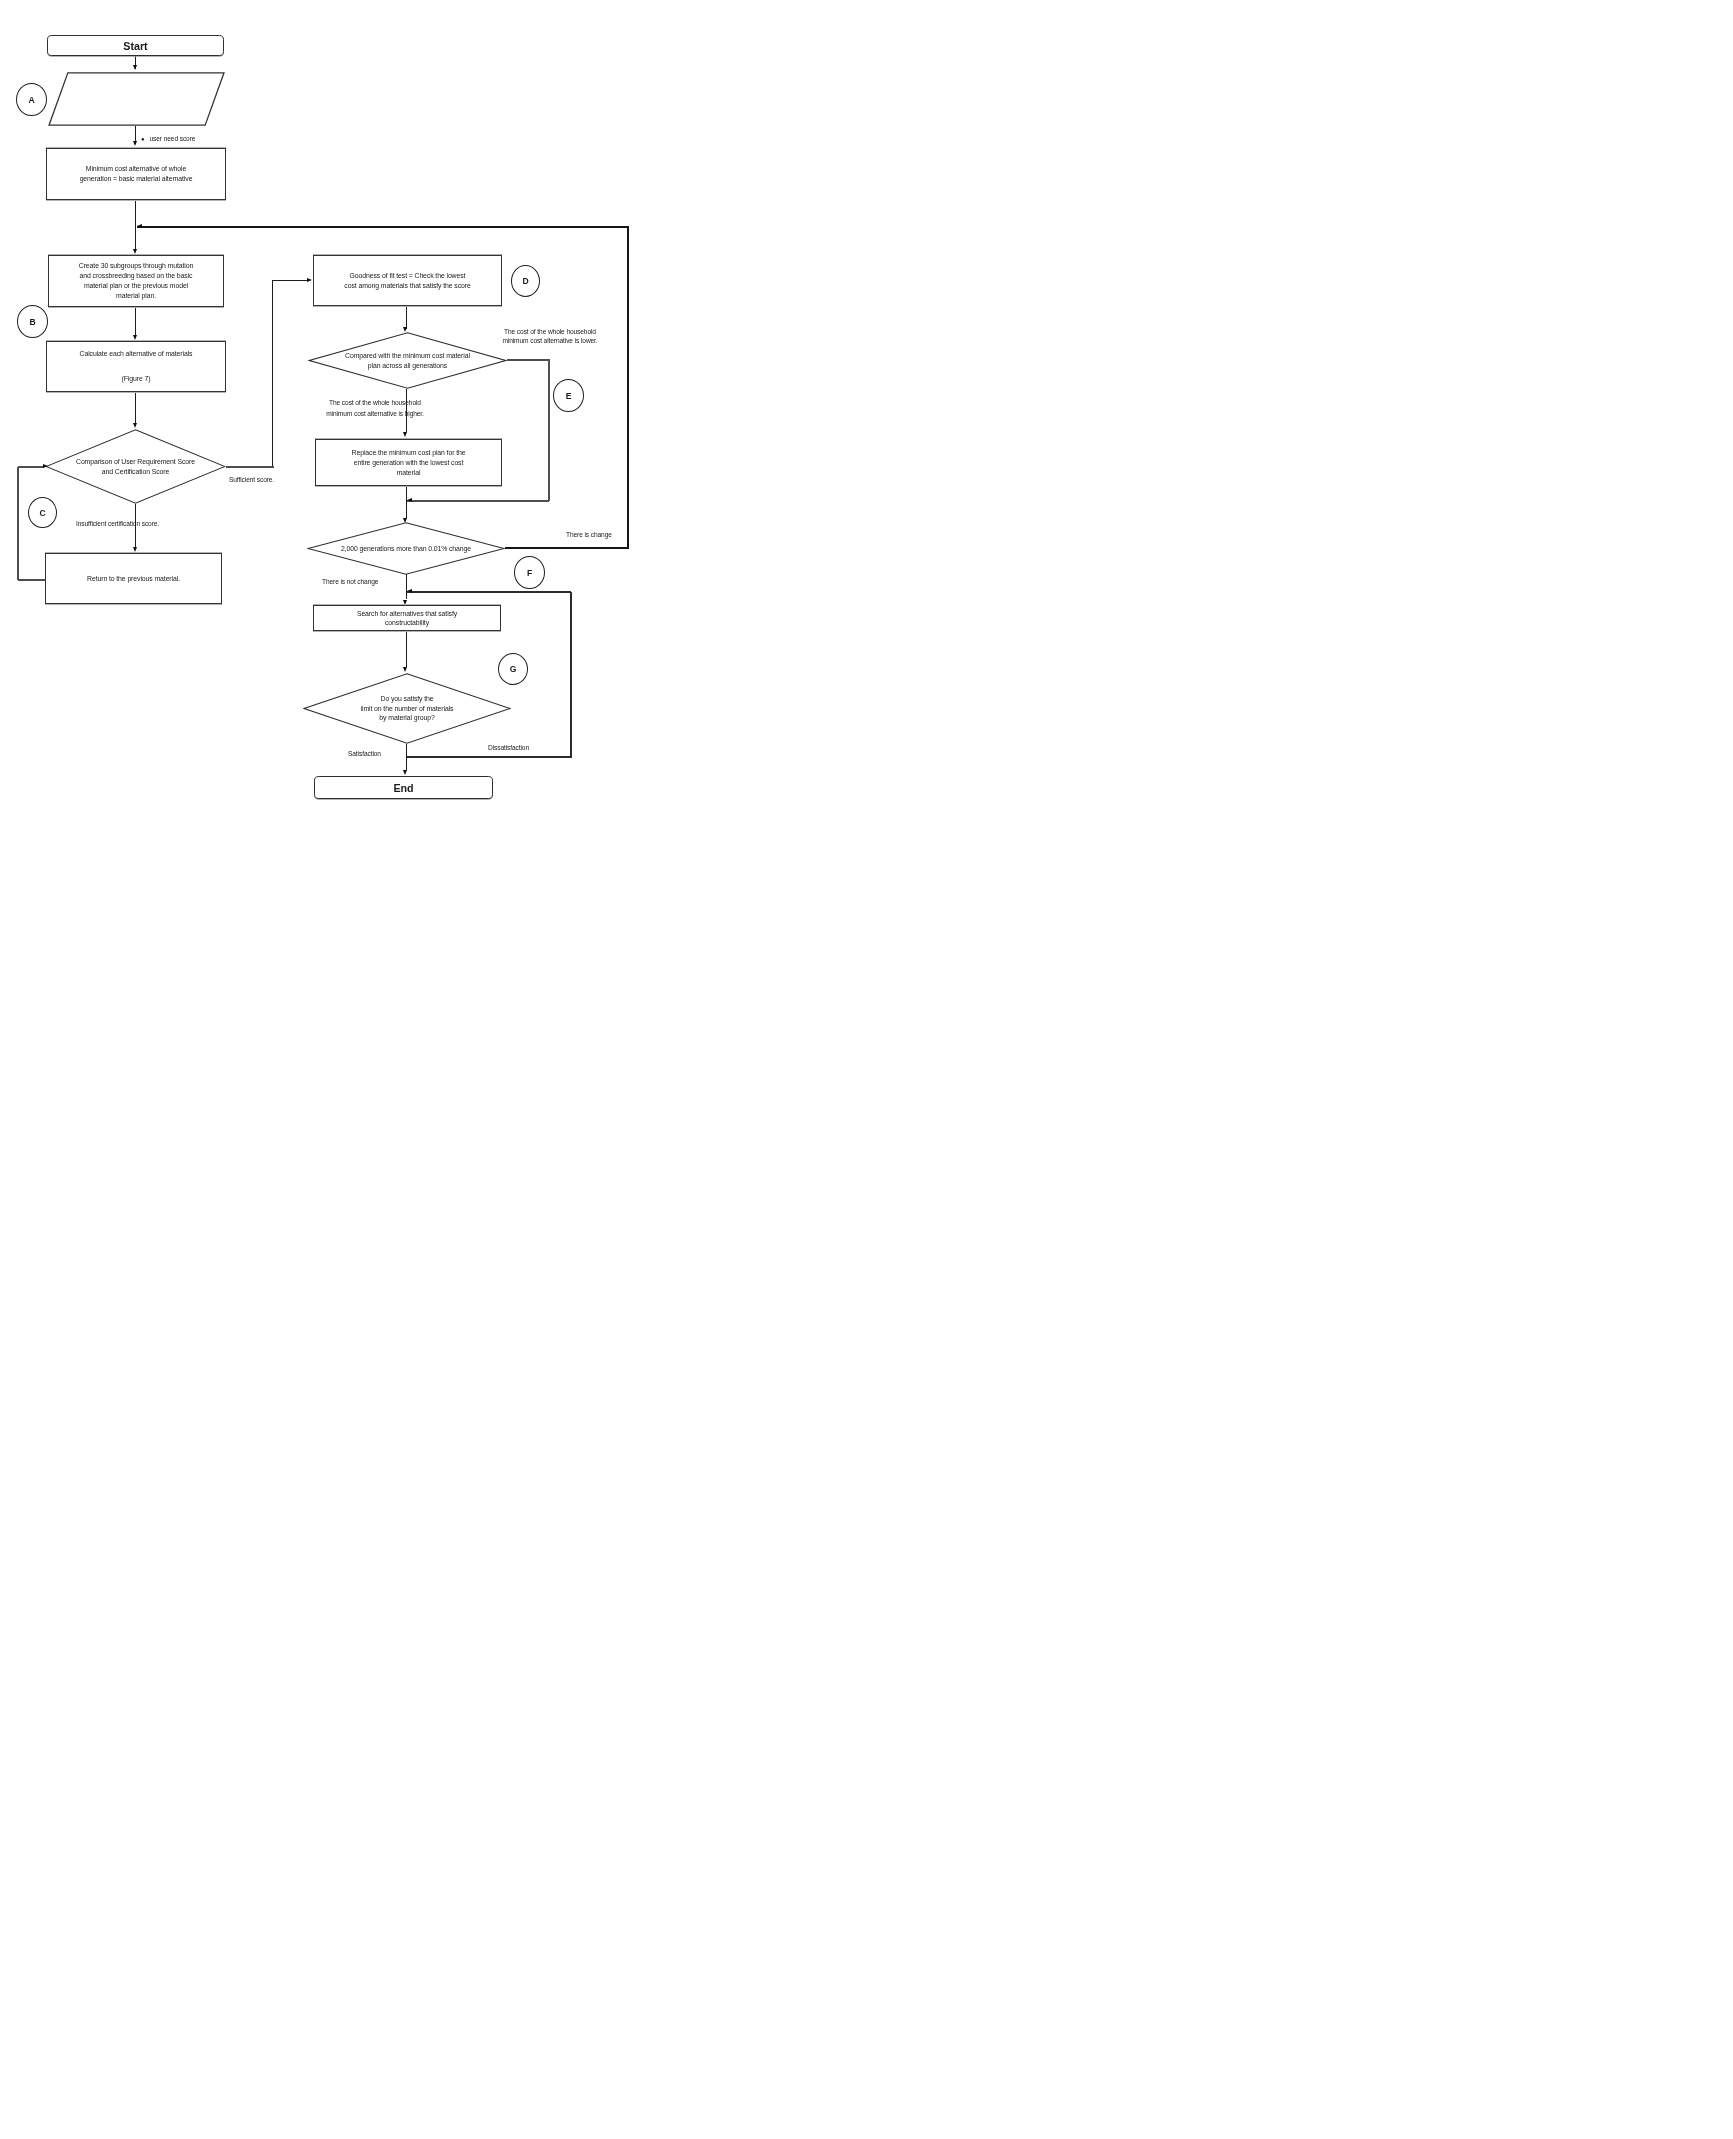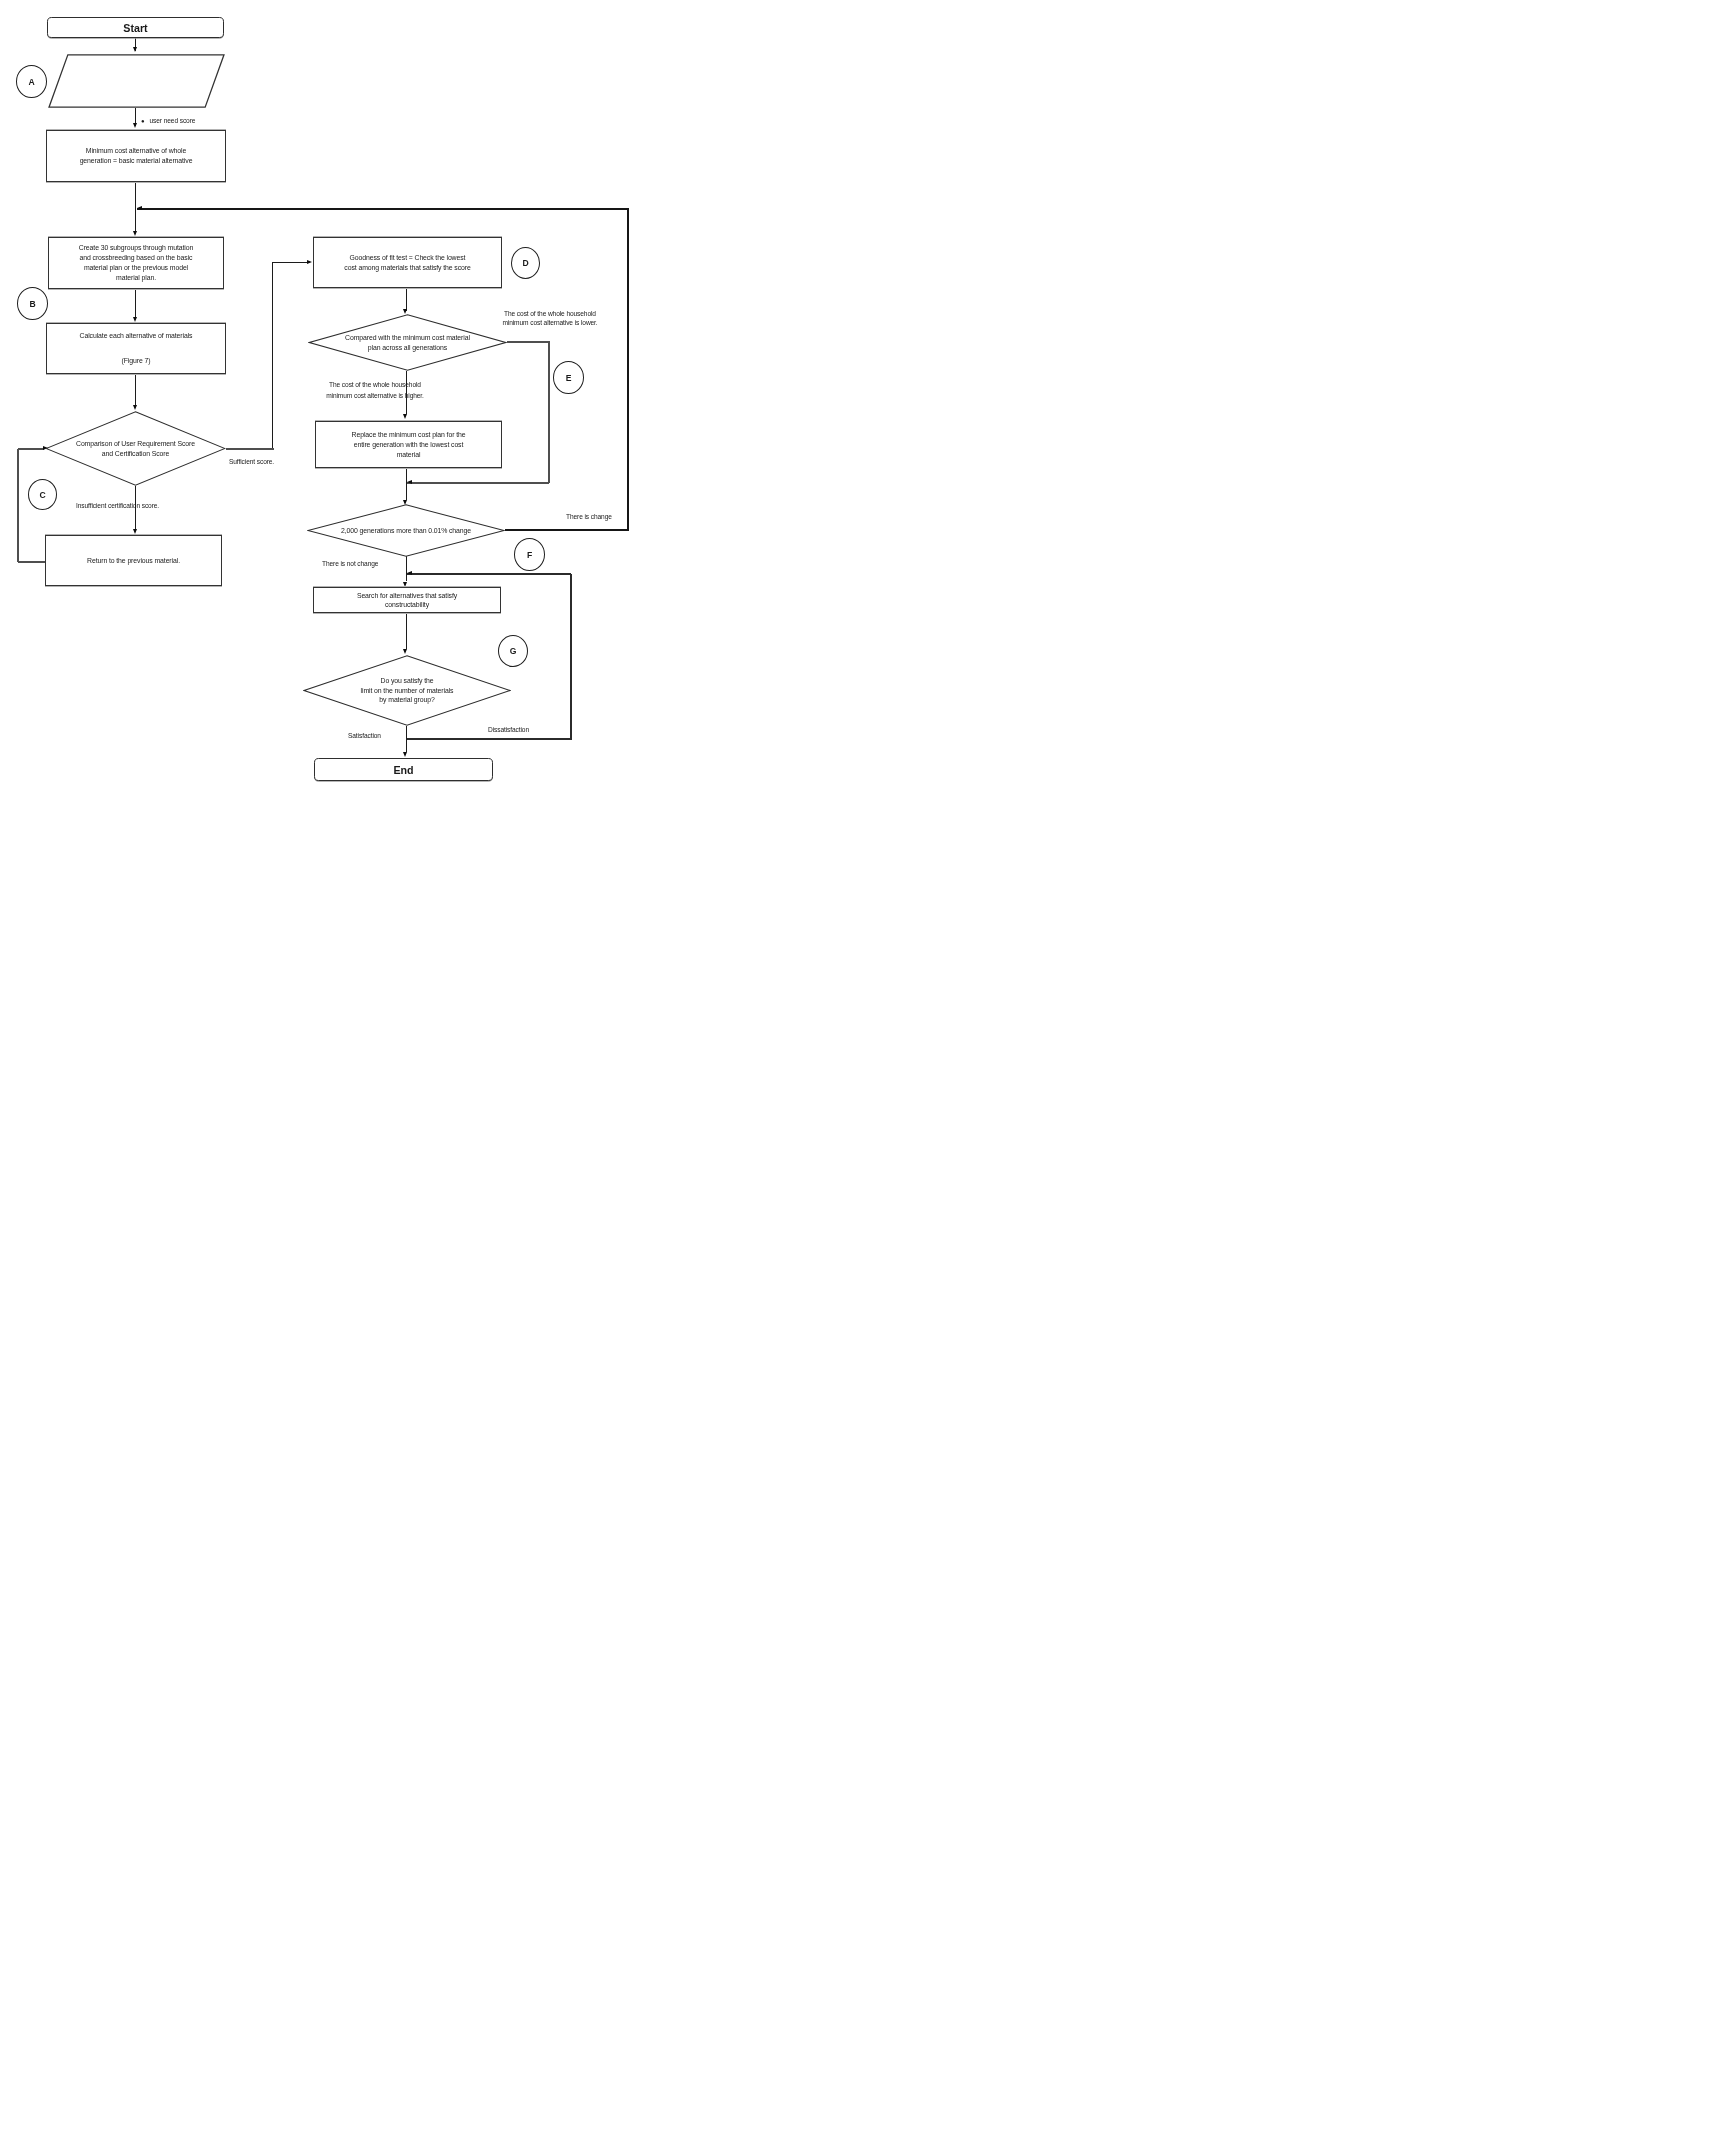--- a/index.html
+++ b/index.html
@@ -1,19 +1,20 @@
 <!DOCTYPE html>
 <html style="font-size:8px"><head>
 <meta charset="utf-8">
 <style>
   html,body{margin:0;padding:0;background:#ffffff;}
   #canvas{
     position:relative;width:642px;height:792px;background:#ffffff;
     font-family:"Liberation Sans","DejaVu Sans",sans-serif;color:#1a1a1a;
     overflow:hidden;
+    margin-top:18px;
   }
   
   .box{
     position:absolute;background:#fff;border:1.3px solid #333;
     box-shadow:0 -1px 0 #b3b3b3,0 1px 0 #b3b3b3;
     display:flex;flex-direction:column;align-items:center;justify-content:center;
     text-align:center;font-size:6.9px;line-height:10px;letter-spacing:-0.1px;
     box-sizing:border-box;
   }
   .rbox{

